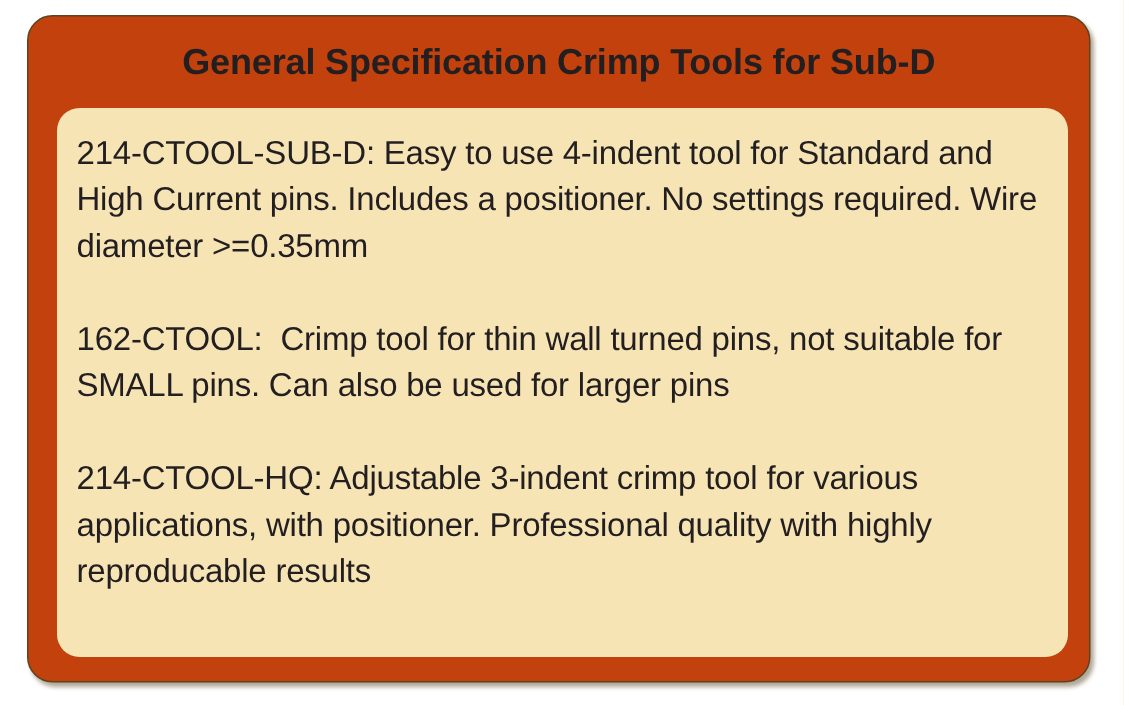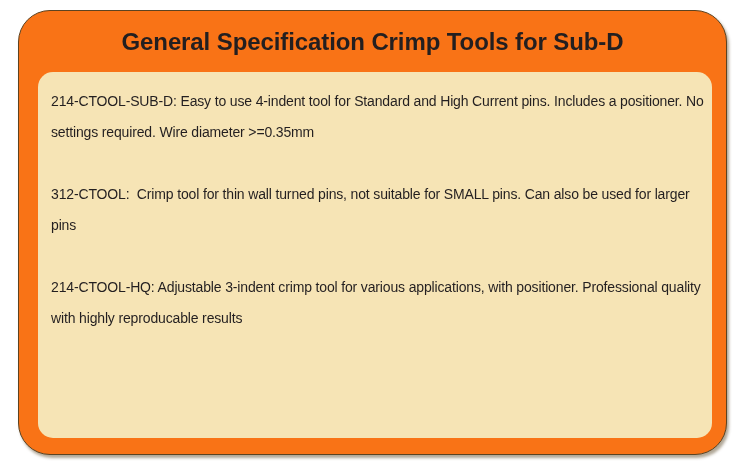--- a/index.html
+++ b/index.html
@@ -23,23 +23,23 @@
   }
 
   
   .spec-card {
     position: absolute;
     left: 18px;
     top: 10px;
     width: 709px;
     height: 445px;
     box-sizing: border-box;
-    background: #f97316;
+    background: #c2410c;
     border: 1px solid #5c4321;
-    border-radius: 32px;
+    border-radius: 17px;
     box-shadow: 2px 3px 3px rgba(80, 60, 25, 0.45);
     padding-left: 39px;
   }
 
   
   .card-title {
     position: absolute;
     left: 0;
     top: 0;
     width: 707px;
@@ -63,21 +63,21 @@
     height: 366px;
     box-sizing: border-box;
     background: #f6e4b5;
     border-radius: 15px;
     padding: 14px 2px 0 13px;
     overflow: hidden;
   }
 
   .spec-para {
     margin: 0;
-    font-size: 14px;
+    font-size: 22px;
     line-height: 31px;
     color: #231f20;
     letter-spacing: -0.15px;
     white-space: pre-wrap;
   }
 
   .para-gap {
     height: 31px;
   }
 </style>
@@ -89,21 +89,21 @@
   <div class="spec-card">
 
     <div class="card-title">General Specification Crimp Tools for Sub-D</div>
 
     <div class="spec-body">
 
       <p class="spec-para">214-CTOOL-SUB-D: Easy to use 4-indent tool for Standard and High Current pins. Includes a positioner. No settings required. Wire diameter &gt;=0.35mm</p>
 
       <div class="para-gap"></div>
 
-      <p class="spec-para">312-CTOOL:  Crimp tool for thin wall turned pins, not suitable for SMALL pins. Can also be used for larger pins</p>
+      <p class="spec-para">162-CTOOL:  Crimp tool for thin wall turned pins, not suitable for SMALL pins. Can also be used for larger pins</p>
 
       <div class="para-gap"></div>
 
       <p class="spec-para">214-CTOOL-HQ: Adjustable 3-indent crimp tool for various applications, with positioner. Professional quality with highly reproducable results</p>
 
     </div>
   </div>
 </div>
 
 </body></html>

